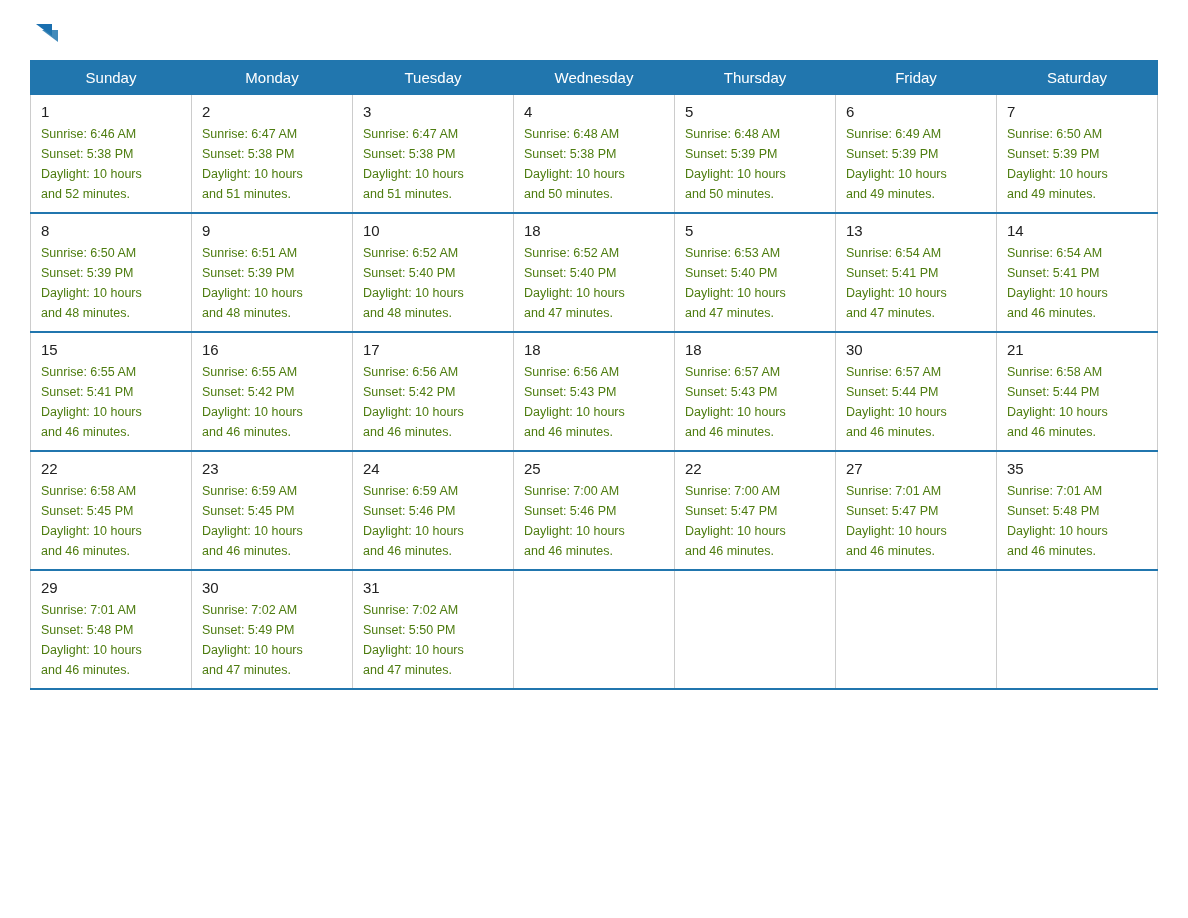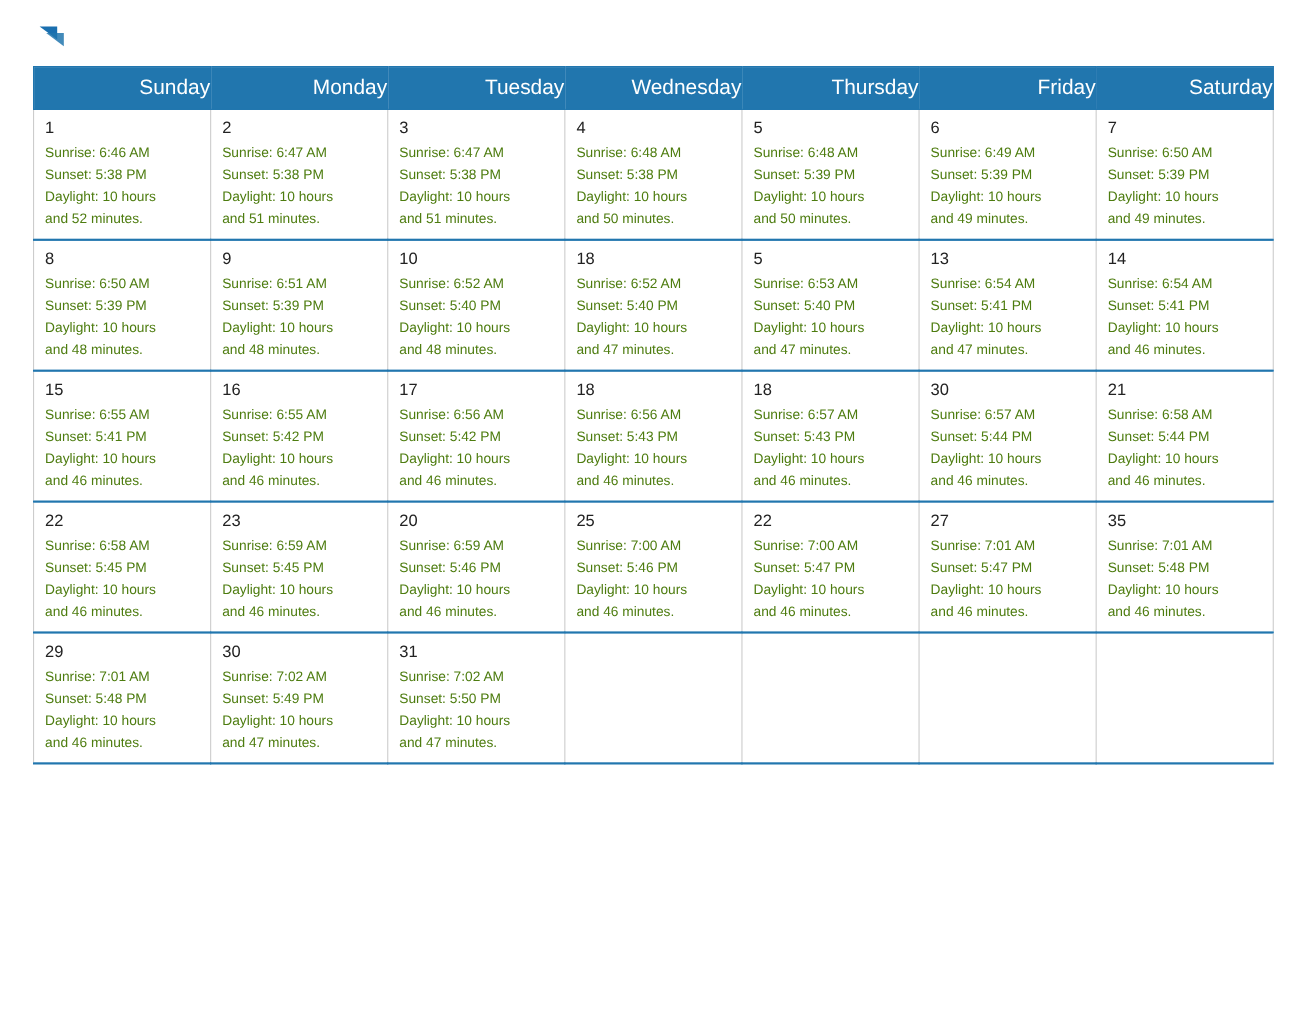--- a/index.html
+++ b/index.html
@@ -46,24 +46,24 @@
       margin-top: 4px;
     }
     table {
       width: 100%;
       border-collapse: collapse;
       border: 1px solid #aaa;
     }
     thead tr th {
       background-color: #2176ae;
       color: #fff;
-      font-size: 19px;
+      font-size: 15px;
       font-weight: normal;
       padding: 8px 0;
-      text-align: right;
+      text-align: center;
       border: 1px solid #2176ae;
     }
     tbody tr td {
       vertical-align: top;
       padding: 8px 10px;
       font-size: 13px;
       color: #333;
       border: 1px solid #ccc;
       width: 14.28%;
       min-height: 80px;
@@ -214,21 +214,21 @@
       <tr>
         <td>
         <div class="day-num">22</div>
         <div class="day-info">Sunrise: 6:58 AM<br>Sunset: 5:45 PM<br>Daylight: 10 hours<br>and 46 minutes.</div>
       </td>
         <td>
         <div class="day-num">23</div>
         <div class="day-info">Sunrise: 6:59 AM<br>Sunset: 5:45 PM<br>Daylight: 10 hours<br>and 46 minutes.</div>
       </td>
         <td>
-        <div class="day-num">20</div>
+        <div class="day-num">24</div>
         <div class="day-info">Sunrise: 6:59 AM<br>Sunset: 5:46 PM<br>Daylight: 10 hours<br>and 46 minutes.</div>
       </td>
         <td>
         <div class="day-num">25</div>
         <div class="day-info">Sunrise: 7:00 AM<br>Sunset: 5:46 PM<br>Daylight: 10 hours<br>and 46 minutes.</div>
       </td>
         <td>
         <div class="day-num">22</div>
         <div class="day-info">Sunrise: 7:00 AM<br>Sunset: 5:47 PM<br>Daylight: 10 hours<br>and 46 minutes.</div>
       </td>

